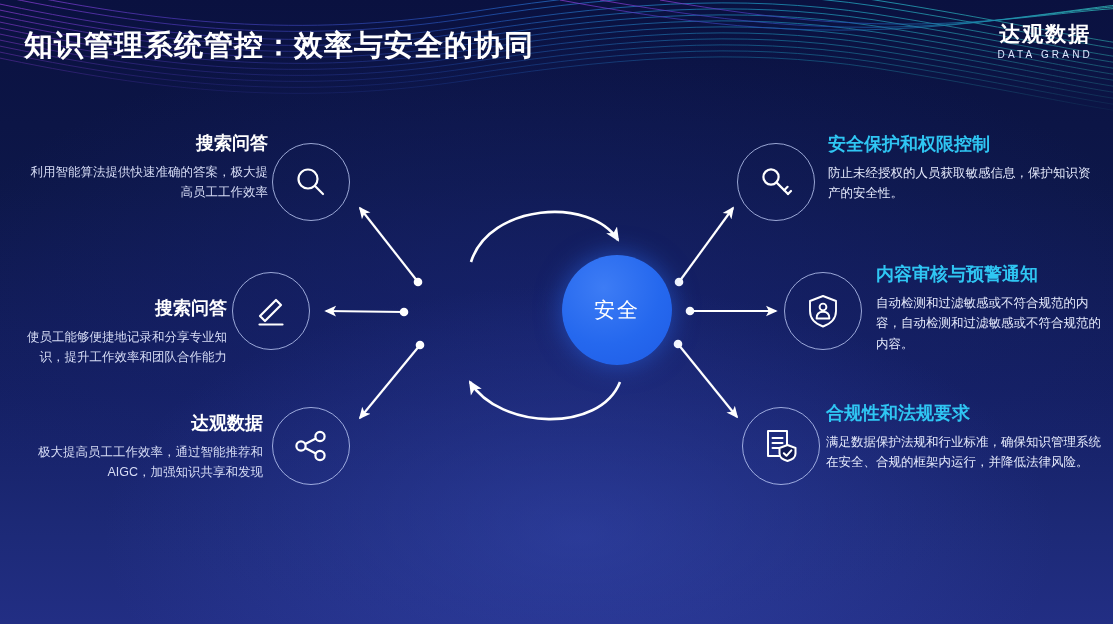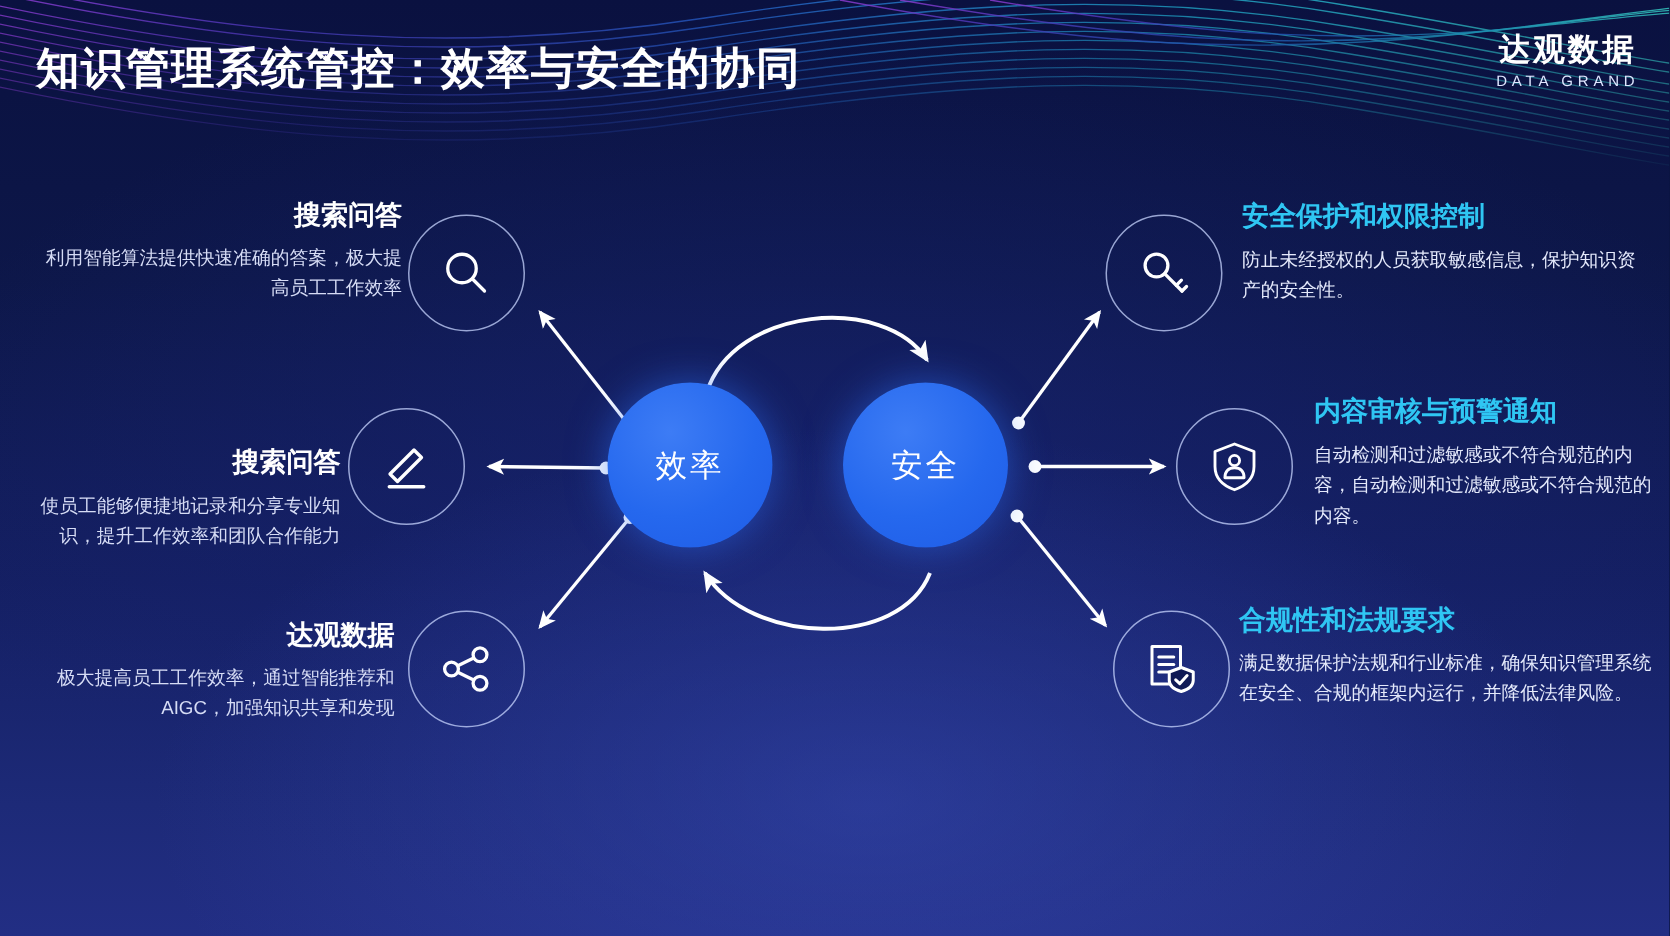--- a/index.html
+++ b/index.html
@@ -140,23 +140,20 @@
       <circle cx="404" cy="312" r="4.3"></circle>
       <circle cx="420" cy="345" r="4.3"></circle>
       <circle cx="679" cy="282" r="4.3"></circle>
       <circle cx="690" cy="311" r="4.3"></circle>
       <circle cx="678" cy="344" r="4.3"></circle>
     </g>
     <path d="M471,262 C489,204 590,196 618,240" stroke="#ffffff" stroke-width="2.6" fill="none" marker-end="url(#ah)"></path>
     <path d="M620,382 C600,433 500,430 470,382" stroke="#ffffff" stroke-width="2.6" fill="none" marker-end="url(#ah)"></path>
   </svg>
 
-  <div class="hub" id="hub-eff">
-    <span>效率</span>
-  </div>
   <div class="hub" id="hub-sec">
     <span>安全</span>
   </div>
 
   <div class="node" id="n-search">
     <span>
       <svg width="38" height="38" viewBox="0 0 38 38" fill="none" stroke="#ffffff" stroke-width="2.2" stroke-linecap="round">
         <circle cx="16" cy="16" r="9.5"></circle>
           <line x1="23" y1="23" x2="31" y2="31"></line>
       </svg>

